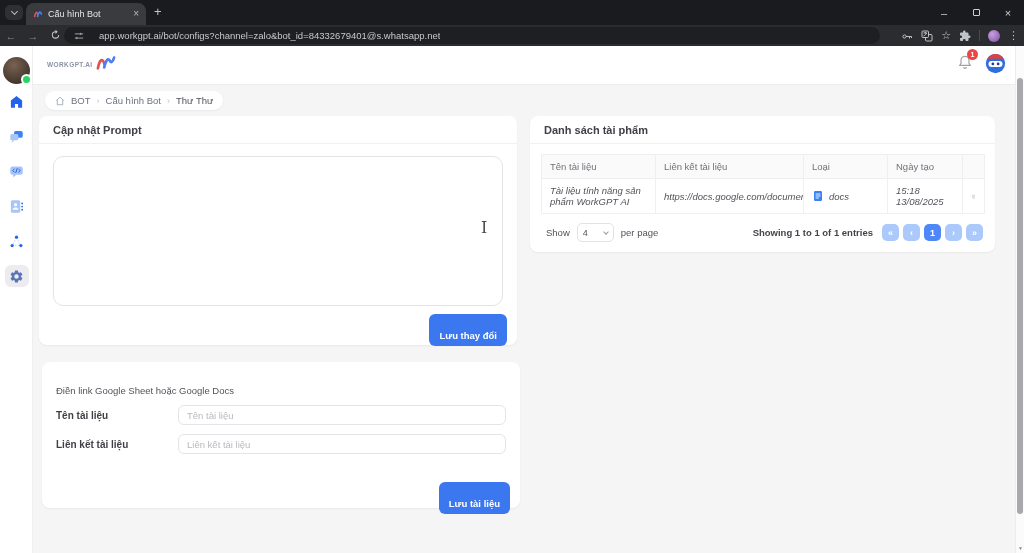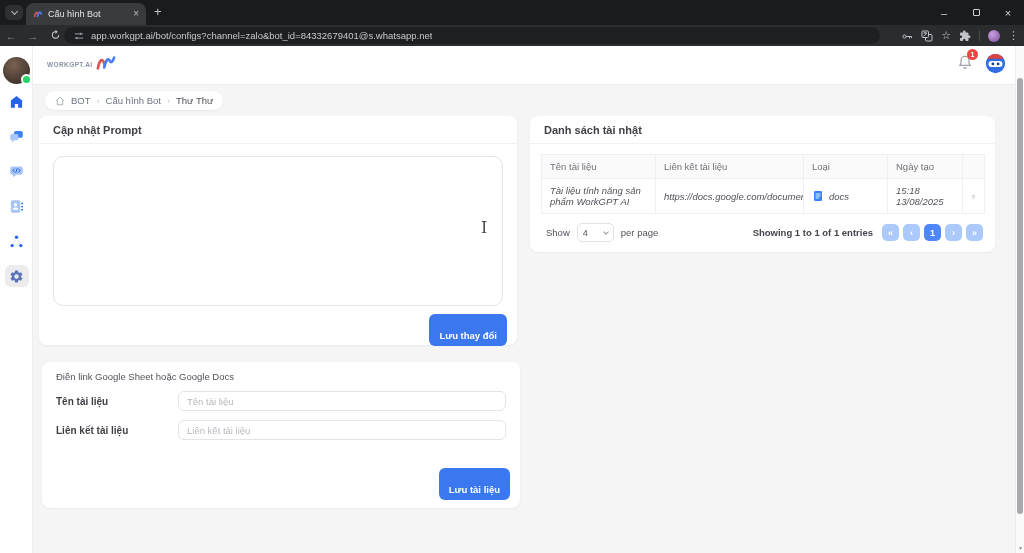--- a/index.html
+++ b/index.html
@@ -16,21 +16,21 @@
   .tab-close { font-size:10px; color:#b9babd; cursor:pointer; line-height:1; }
   .new-tab { position:absolute; left:154px; top:4px; font-size:13px; color:#c3c5c8; cursor:pointer; }
   .win-controls { position:absolute; right:0; top:0; height:25px; display:flex; }
   .win-btn { width:32px; height:25px; display:flex; align-items:center; justify-content:center; color:#cfd1d4; font-size:11px; cursor:pointer; }
   .win-sq { width:7px; height:7px; border:1px solid #cfd1d4; border-radius:1px; }
 
   .toolbar { position:absolute; left:0; top:25px; width:1024px; height:21px; background:#2b2c2f; display:flex; align-items:center; }
   .nav-ic { width:22px; text-align:center; font-size:11px; color:#84878b; cursor:pointer; }
   .nav-ic.lit { color:#c6c8cb; }
   .url-pill { position:absolute; left:64px; top:2px; width:816px; height:17px; background:#1e1f22; border-radius:9px; display:flex; align-items:center; gap:7px; padding:0 10px; cursor:text; }
-  .url-text { font-size:9.5px; color:#c7c9cc; white-space:nowrap; overflow:hidden; }
+  .url-text { font-size:9.5px; color:#c7c9cc; white-space:nowrap; overflow:hidden;margin-left:8px; }
   .toolbar-right { position:absolute; right:5px; top:0; height:21px; display:flex; align-items:center; gap:8px; }
   .tb-ic { color:#c0c3c7; font-size:11px; line-height:1; cursor:pointer; display:flex; align-items:center; }
   .tb-sep { width:1px; height:11px; background:#4a4b4e; }
   .profile-dot { width:12px; height:12px; border-radius:50%; background:radial-gradient(circle at 35% 35%, #c9a0e0, #7d4ea0); cursor:pointer; }
 
   
   .sidebar { position:absolute; left:0; top:46px; width:33px; height:507px; background:#ffffff; border-right:1px solid #eeeeef; }
   .side-avatar { position:absolute; left:3px; top:11px; width:27px; height:27px; border-radius:50%; background:radial-gradient(circle at 40% 30%, #7a6152, #2d2620); cursor:pointer; }
   .side-avatar .presence { position:absolute; right:-2px; bottom:-1px; width:11px; height:11px; border-radius:50%; background:#25d366; border:2px solid #ffffff; }
   .side-nav { position:absolute; left:0; top:44px; width:33px; display:flex; flex-direction:column; align-items:center; gap:13px; }
@@ -55,21 +55,21 @@
 
   .card { position:absolute; background:#ffffff; border-radius:8px; box-shadow:0 1px 2px rgba(0,0,0,.05); }
   .card-head { padding:8px 14px 7px; font-size:11px; font-weight:bold; color:#3f3f46; border-bottom:1px solid #f1f1f3; }
 
   .card-prompt { left:6px; top:31px; width:478px; height:229px; }
   .prompt-textarea { display:block; margin:12px 14px 0; width:450px; height:150px; border:1px solid #e4e4e7; border-radius:10px; resize:none; outline:none; font-family:"Liberation Sans", sans-serif; font-size:10px; padding:8px; color:#3f3f46; }
   .btn-row { display:flex; justify-content:flex-end; margin:8px 10px 0; }
   .btn-primary { background:#3b78f0; color:#ffffff; border:none; border-radius:6px; height:28px; padding:16px 10px; font-size:9.5px; font-weight:bold; font-family:"Liberation Sans", sans-serif; cursor:pointer; }
 
   .card-adddoc { left:9px; top:277px; width:478px; height:146px; }
-  .helper-text { font-size:9.5px; color:#52525b; margin:9px 14px 0; }
+  .helper-text { font-size:9.5px; color:#52525b; margin:23px 14px 0; }
   .form-row { display:flex; align-items:center; margin:9px 14px 0; }
   .form-label { width:122px; font-size:10px; font-weight:bold; color:#3f3f46; }
   .form-input { flex:1; height:20px; border:1px solid #e4e4e7; border-radius:6px; outline:none; font-family:"Liberation Sans", sans-serif; font-size:9.5px; padding:0 8px; color:#3f3f46; }
   .form-input::placeholder { color:#b9b9c0; }
 
   .card-docs { left:497px; top:31px; width:465px; height:136px; }
   .doc-table { margin:10px 11px 0; width:443px; border-collapse:collapse; table-layout:fixed; }
   .doc-table th { background:#fafafa; font-size:9.5px; font-weight:normal; color:#71717a; text-align:left; padding:6px 8px; border:1px solid #efeff2; }
   .doc-table td { font-size:9.5px; color:#52525b; padding:6px 8px; border:1px solid #efeff2; vertical-align:middle;font-style:italic; }
   .cell-link { color:#6f9ef2; white-space:nowrap; overflow:hidden; text-overflow:clip; cursor:pointer; }
@@ -267,21 +267,21 @@
     <div class="form-row">
       <span class="form-label">Liên kết tài liệu</span>
       <input class="form-input" type="text" placeholder="Liên kết tài liệu" style="">
     </div>
     <div class="btn-row" style="margin-top:28px;">
       <button class="btn-primary">Lưu tài liệu</button>
     </div>
   </div>
 
   <div class="card card-docs">
-    <div class="card-head">Danh sách tài nhật</div>
+    <div class="card-head">Danh sách tài phẩm</div>
     <table class="doc-table">
       <colgroup>
           <col style="width:114px">
           <col style="width:148px">
           <col style="width:84px">
           <col style="width:75px">
           <col style="width:22px">
         </colgroup>
       <thead>
         <tr>

